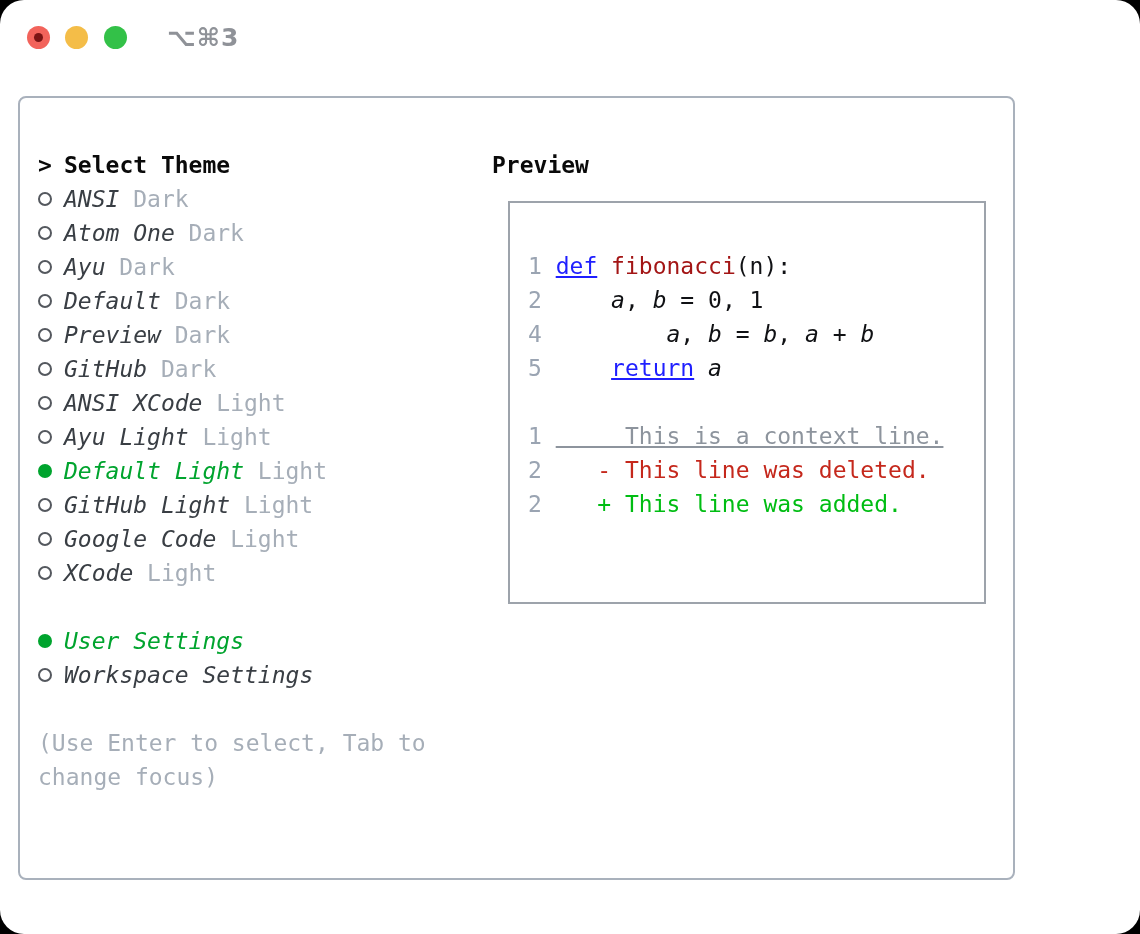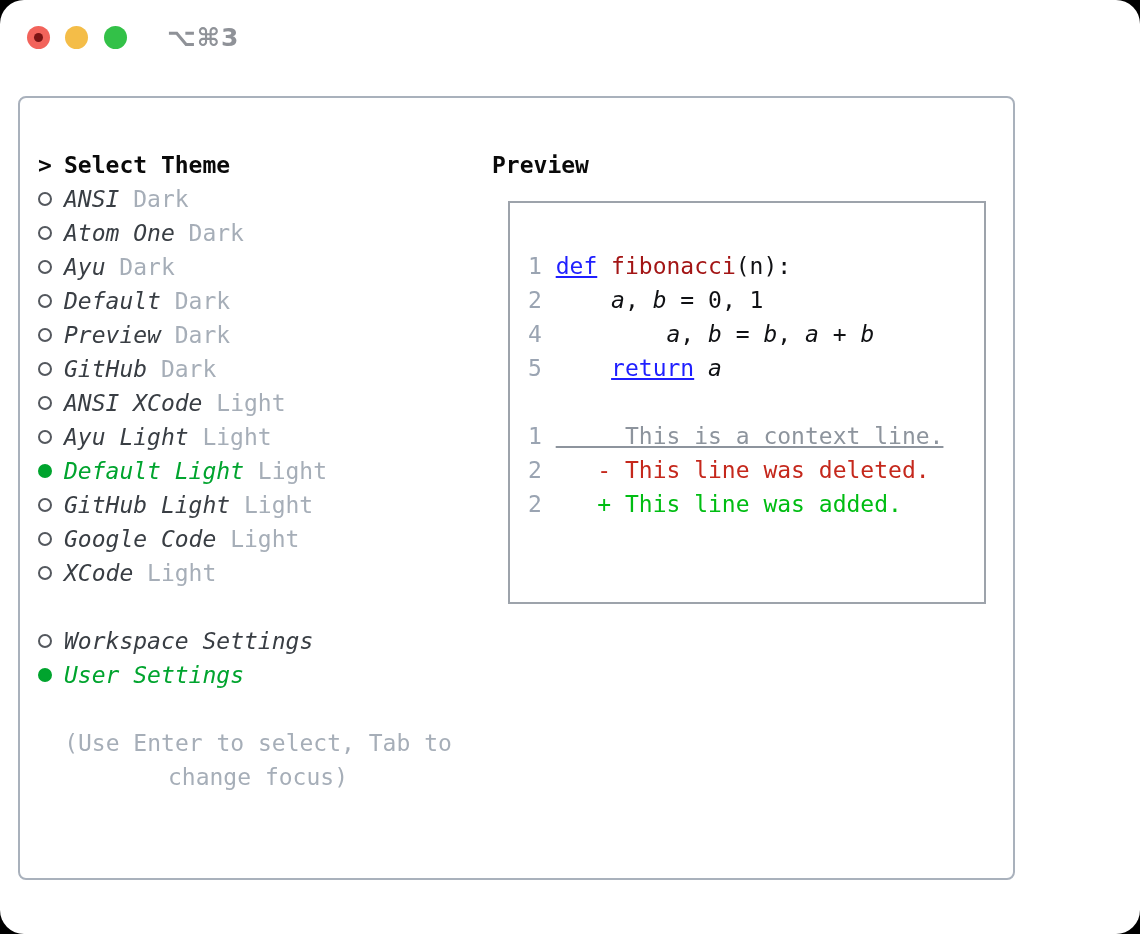--- a/index.html
+++ b/index.html
@@ -43,21 +43,21 @@
   .radio{
     width:14px;height:14px;border-radius:50%;border:2px solid #54585e;
     box-sizing:border-box;margin-right:12px;flex:none;background:transparent;
   }
   .radio.sel{background:var(--accent-green,#00a42e);border-color:var(--accent-green,#00a42e);}
   .name{color:#393e44;font-style:italic;}
   .name.green{color:var(--accent-green,#00a42e);}
   .variant{color:var(--muted-gray,#a6aeb8);margin-left:0.6em;}
   .help{
     width:440px;color:var(--muted-gray,#a6aeb8);
-    font-size:23px;line-height:34px;white-space:normal;text-align:center;
+    font-size:23px;line-height:34px;white-space:normal;
   }
   
   .preview-title{
     position:absolute;left:492px;top:148px;height:34px;line-height:34px;
     font-size:23px;font-weight:bold;color:#0a0a0a;
   }
   .preview-box{
     position:absolute;left:508px;top:201px;width:478px;height:403px;
     border:2px solid #9da3ab;box-sizing:border-box;background:#fff;
   }
@@ -103,22 +103,22 @@
         <div class="row"><span class="radio sel"></span><span class="name green">Default Light</span><span class="variant">Light</span></div>
         <div class="row"><span class="radio"></span><span class="name">GitHub Light</span><span class="variant">Light</span></div>
         <div class="row"><span class="radio"></span><span class="name">Google Code</span><span class="variant">Light</span></div>
         <div class="row"><span class="radio"></span><span class="name">XCode</span><span class="variant">Light</span></div>
       </div>
 
     <div class="sp"></div>
 
 
     <div>
+        <div class="row"><span class="radio sel"></span><span class="name green">User Settings</span></div>
         <div class="row"><span class="radio"></span><span class="name">Workspace Settings</span></div>
-        <div class="row"><span class="radio sel"></span><span class="name green">User Settings</span></div>
       </div>
 
     <div class="sp"></div>
 
     <div class="help">(Use Enter to select, Tab to change focus)</div>
   </div>
 
   <div class="preview-title">Preview</div>
   <div class="preview-box"></div>
   <div class="codewrap">

